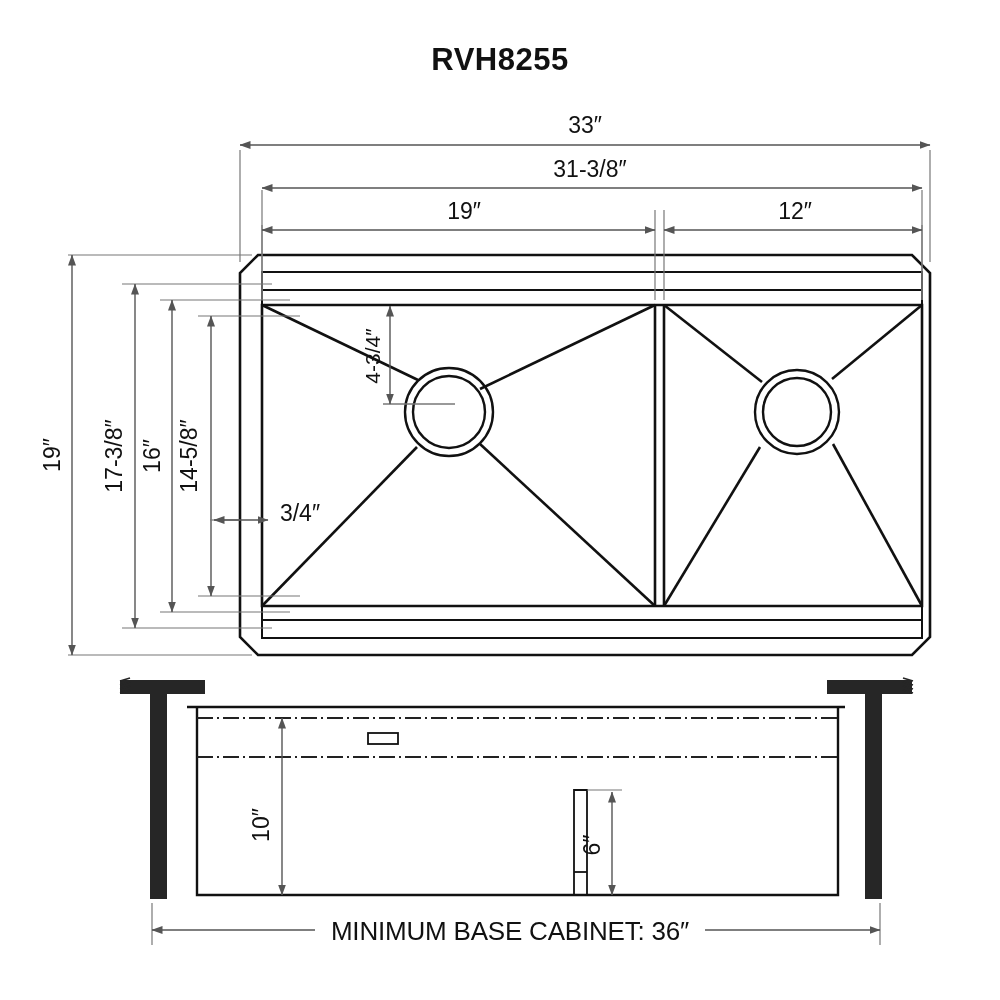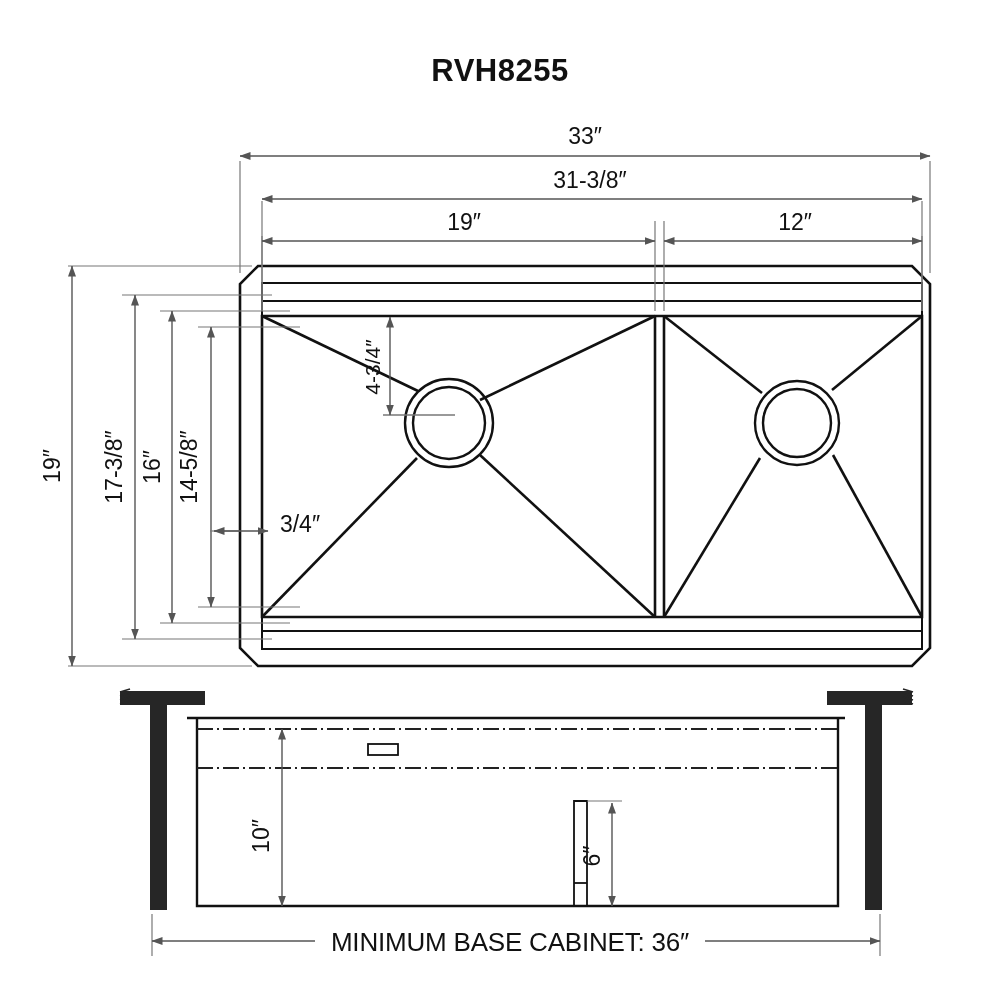--- a/index.html
+++ b/index.html
@@ -15,21 +15,20 @@
     color: #000000;
     overflow: hidden;
     position: relative;
   }
   #drawing-root {
     position: absolute;
     top: 0;
     left: 0;
     width: 1000px;
     height: 744px;
-    margin-top: 11px;
   }
   svg#spec-drawing {
     display: block;
     width: 1000px;
     height: 1000px;
     background: #ffffff;
   }
   .title-text {
     font-family: "Liberation Sans", sans-serif;
     font-weight: bold;

